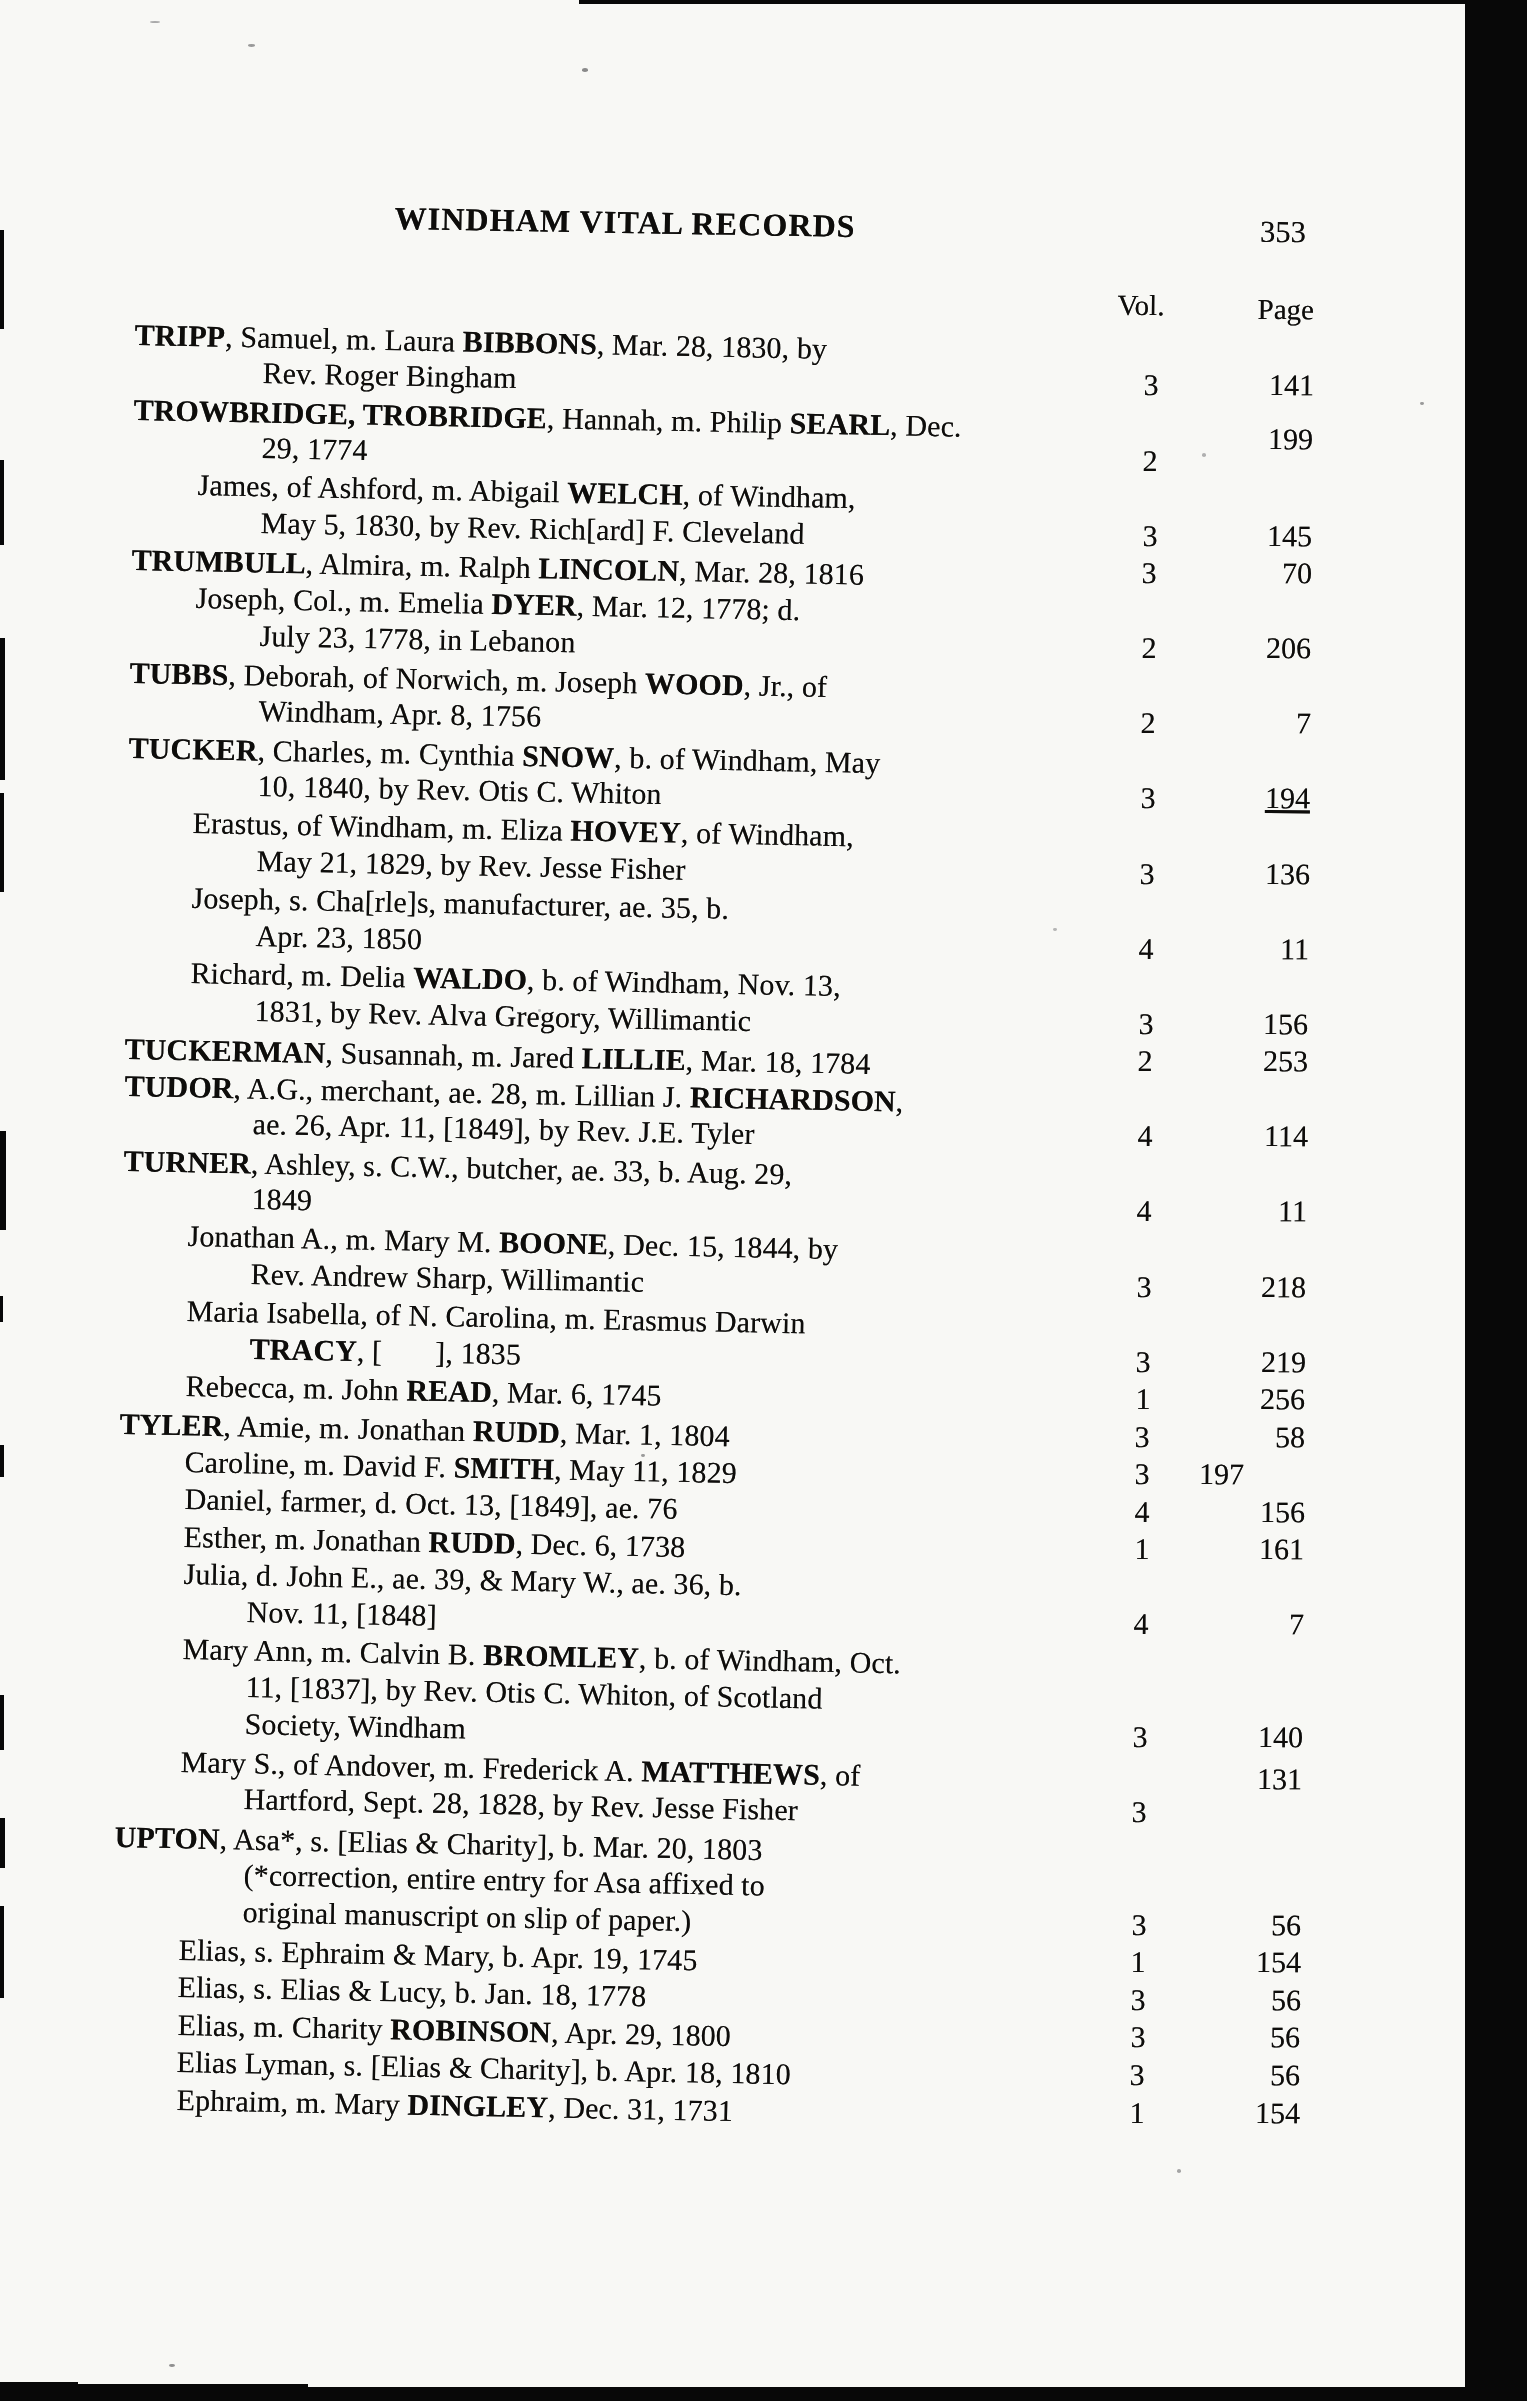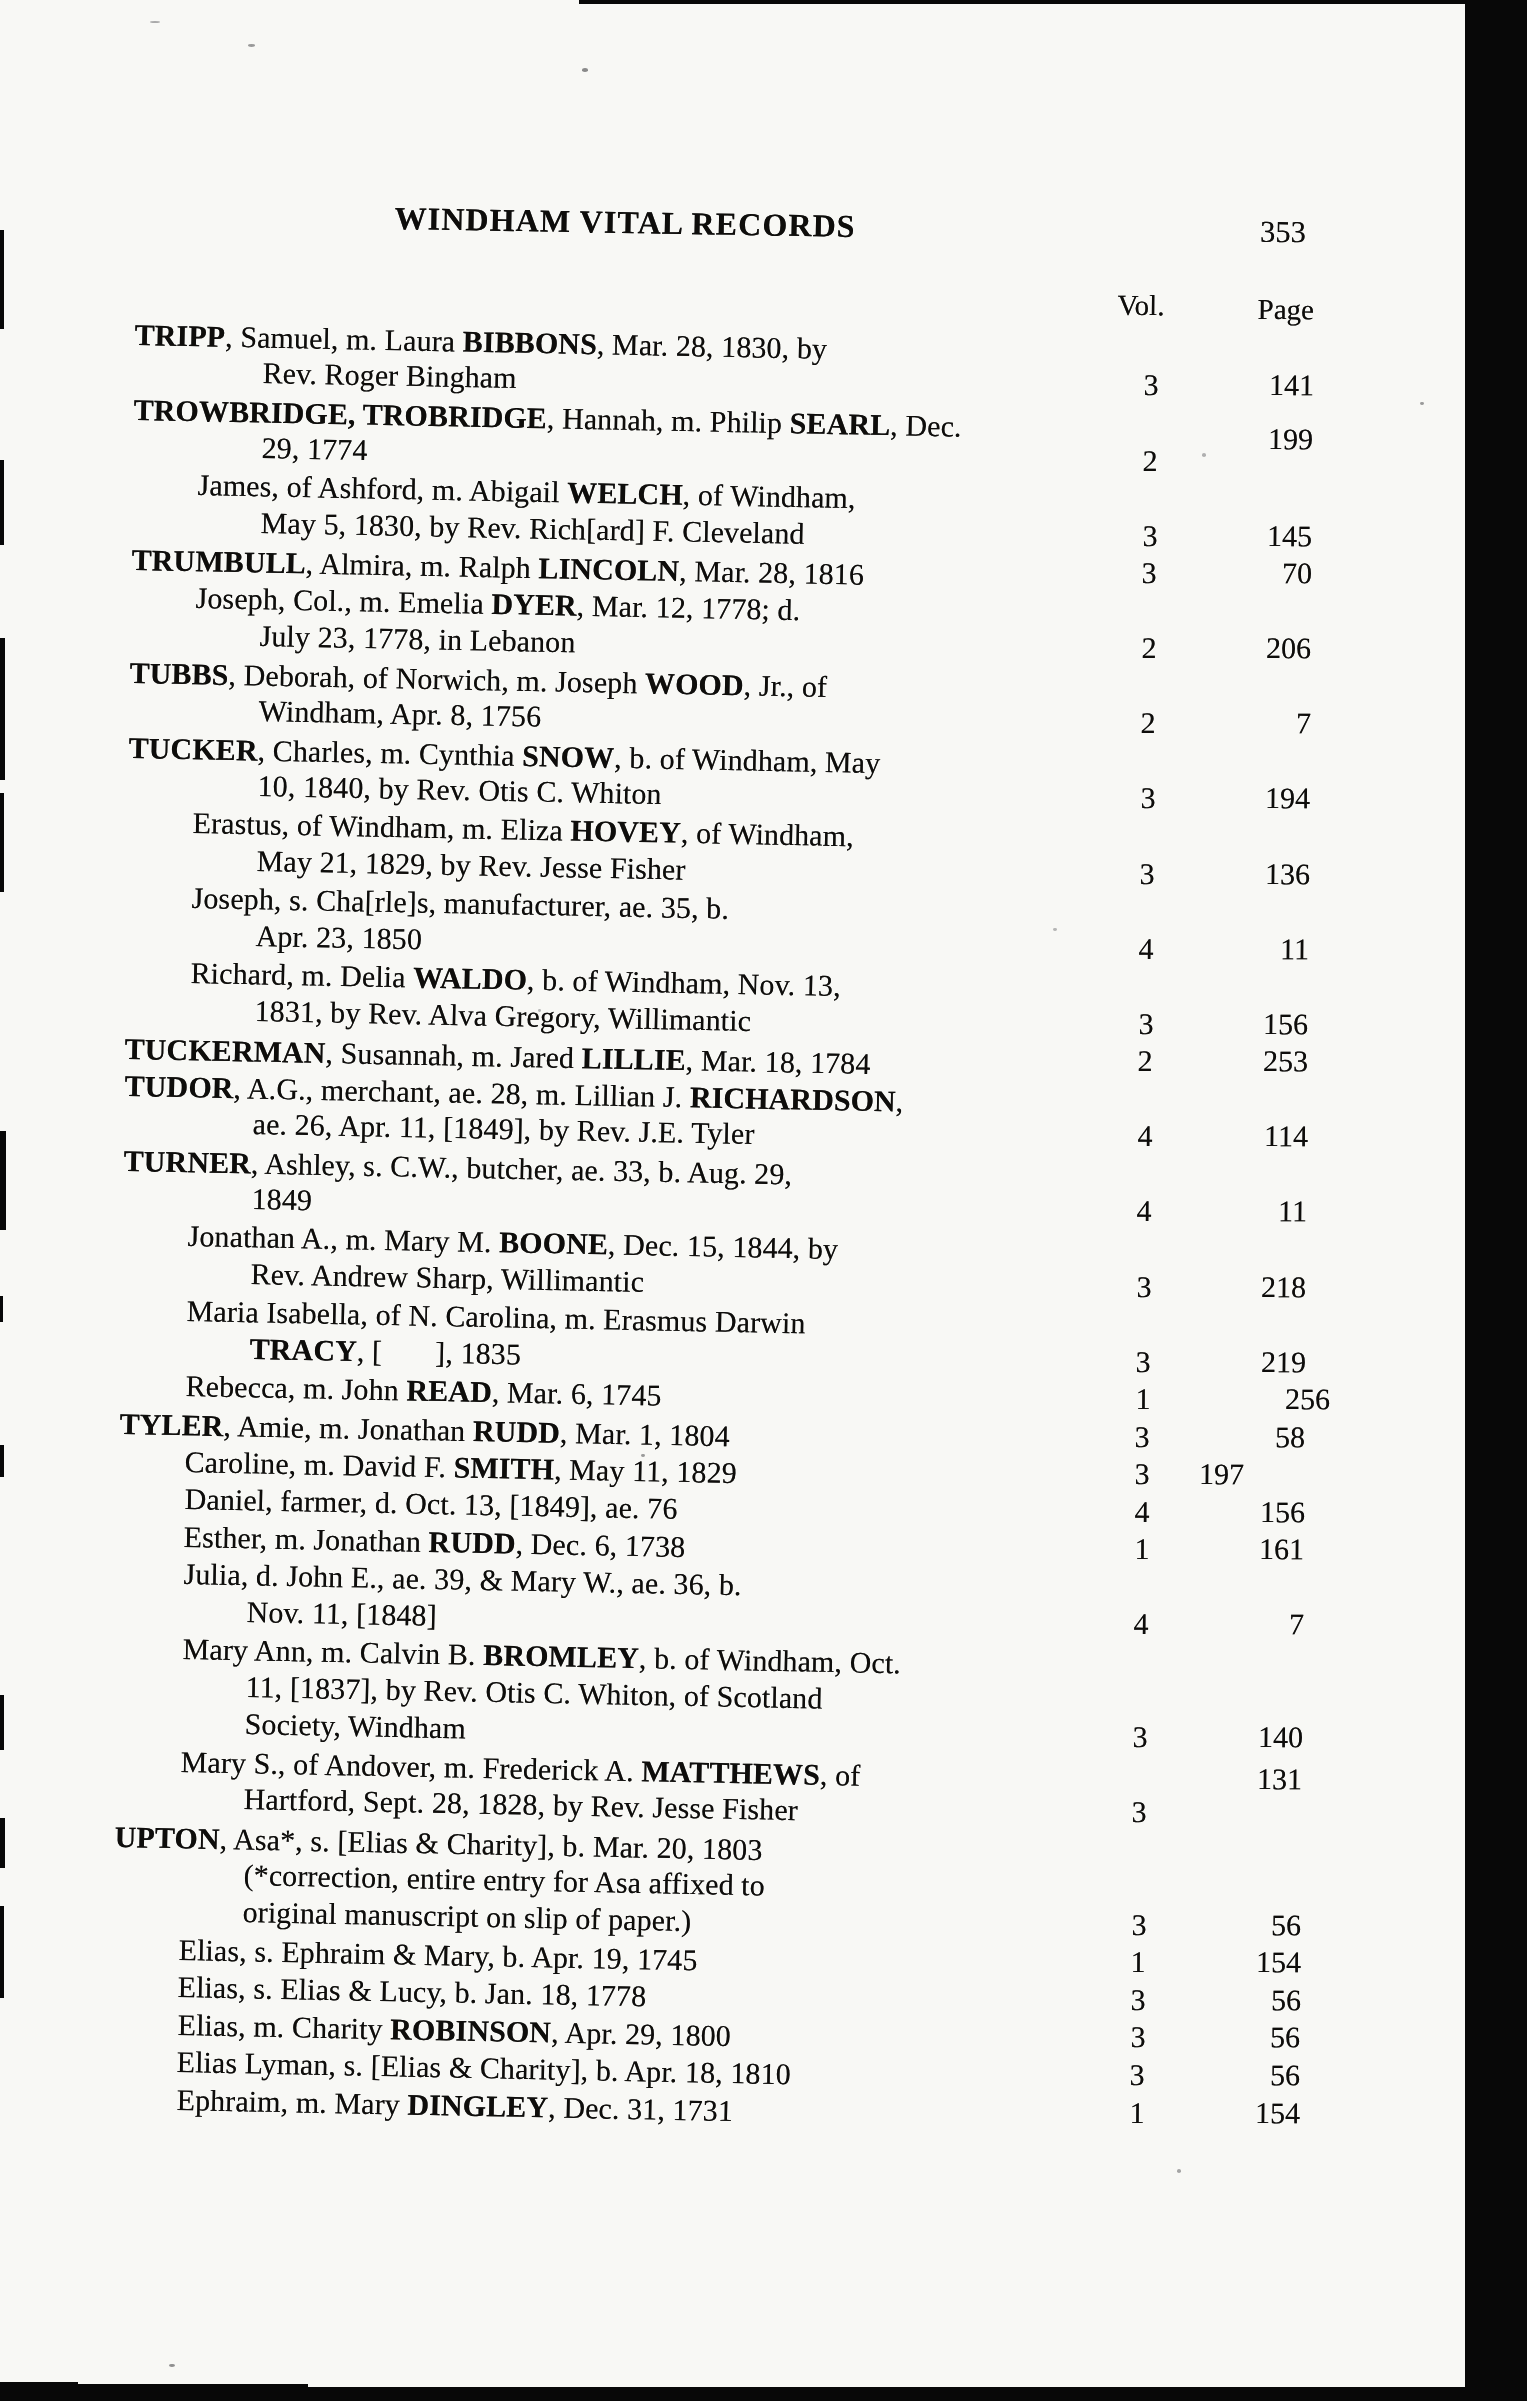--- a/index.html
+++ b/index.html
@@ -52,21 +52,21 @@
       <div class="text-line" style="top: 621px; left: 260px;"><span>July 23, 1778, in Lebanon</span></div>
       <div class="num vol" style="top: 633px; left: 1117px;">2</div>
       <div class="num pg" style="top: 633px; left: 1219px;">206</div>
       <div class="text-line" style="top: 658px; left: 130px;"><span class="b">TUBBS</span><span>, Deborah, of Norwich, m. Joseph </span><span class="b">WOOD</span><span>, Jr., of</span></div>
       <div class="text-line" style="top: 696px; left: 259px;"><span>Windham, Apr. 8, 1756</span></div>
       <div class="num vol" style="top: 708px; left: 1116px;">2</div>
       <div class="num pg" style="top: 708px; left: 1219px;">7</div>
       <div class="text-line" style="top: 733px; left: 129px;"><span class="b">TUCKER</span><span>, Charles, m. Cynthia </span><span class="b">SNOW</span><span>, b. of Windham, May</span></div>
       <div class="text-line" style="top: 771px; left: 258px;"><span>10, 1840, by Rev. Otis C. Whiton</span></div>
       <div class="num vol" style="top: 783px; left: 1116px;">3</div>
-      <div class="num pg" style="top: 783px; left: 1218px;">194</div>
+      <div class="num pg" style="top: 783px; left: 1218px; text-decoration: underline;">194</div>
       <div class="text-line" style="top: 808px; left: 193px;"><span>Erastus, of Windham, m. Eliza </span><span class="b">HOVEY</span><span>, of Windham,</span></div>
       <div class="text-line" style="top: 846px; left: 257px;"><span>May 21, 1829, by Rev. Jesse Fisher</span></div>
       <div class="num vol" style="top: 859px; left: 1115px;">3</div>
       <div class="num pg" style="top: 859px; left: 1218px;">136</div>
       <div class="text-line" style="top: 883px; left: 192px;"><span>Joseph, s. Cha[rle]s, manufacturer, ae. 35, b.</span></div>
       <div class="text-line" style="top: 921px; left: 256px;"><span>Apr. 23, 1850</span></div>
       <div class="num vol" style="top: 934px; left: 1114px;">4</div>
       <div class="num pg" style="top: 934px; left: 1217px;">11</div>
       <div class="text-line" style="top: 958px; left: 191px;"><span>Richard, m. Delia </span><span class="b">WALDO</span><span>, b. of Windham, Nov. 13,</span></div>
       <div class="text-line" style="top: 996px; left: 255px;"><span>1831, by Rev. Alva Gregory, Willimantic</span></div>
@@ -86,21 +86,21 @@
       <div class="text-line" style="top: 1221px; left: 188px;"><span>Jonathan A., m. Mary M. </span><span class="b">BOONE</span><span>, Dec. 15, 1844, by</span></div>
       <div class="text-line" style="top: 1259px; left: 251px;"><span>Rev. Andrew Sharp, Willimantic</span></div>
       <div class="num vol" style="top: 1272px; left: 1112px;">3</div>
       <div class="num pg" style="top: 1272px; left: 1214px;">218</div>
       <div class="text-line" style="top: 1296px; left: 187px;"><span>Maria Isabella, of N. Carolina, m. Erasmus Darwin</span></div>
       <div class="text-line" style="top: 1334px; left: 250px;"><span class="b">TRACY</span><span>, [&nbsp;&nbsp;&nbsp;&nbsp;&nbsp;&nbsp;&nbsp;], 1835</span></div>
       <div class="num vol" style="top: 1347px; left: 1111px;">3</div>
       <div class="num pg" style="top: 1347px; left: 1214px;">219</div>
       <div class="text-line" style="top: 1371px; left: 186px;"><span>Rebecca, m. John </span><span class="b">READ</span><span>, Mar. 6, 1745</span></div>
       <div class="num vol" style="top: 1384px; left: 1111px;">1</div>
-      <div class="num pg" style="top: 1384px; left: 1238px;">256</div>
+      <div class="num pg" style="top: 1384px; left: 1213px;">256</div>
       <div class="text-line" style="top: 1409px; left: 120px;"><span class="b">TYLER</span><span>, Amie, m. Jonathan </span><span class="b">RUDD</span><span>, Mar. 1, 1804</span></div>
       <div class="num vol" style="top: 1422px; left: 1110px;">3</div>
       <div class="num pg" style="top: 1422px; left: 1213px;">58</div>
       <div class="text-line" style="top: 1447px; left: 185px;"><span>Caroline, m. David F. </span><span class="b">SMITH</span><span>, May 11, 1829</span></div>
       <div class="num vol" style="top: 1459px; left: 1110px;">3</div>
       <div class="num pg" style="top: 1459px; left: 1152px;">197</div>
       <div class="text-line" style="top: 1484px; left: 185px;"><span>Daniel, farmer, d. Oct. 13, [1849], ae. 76</span></div>
       <div class="num vol" style="top: 1497px; left: 1110px;">4</div>
       <div class="num pg" style="top: 1497px; left: 1213px;">156</div>
       <div class="text-line" style="top: 1522px; left: 184px;"><span>Esther, m. Jonathan </span><span class="b">RUDD</span><span>, Dec. 6, 1738</span></div>

